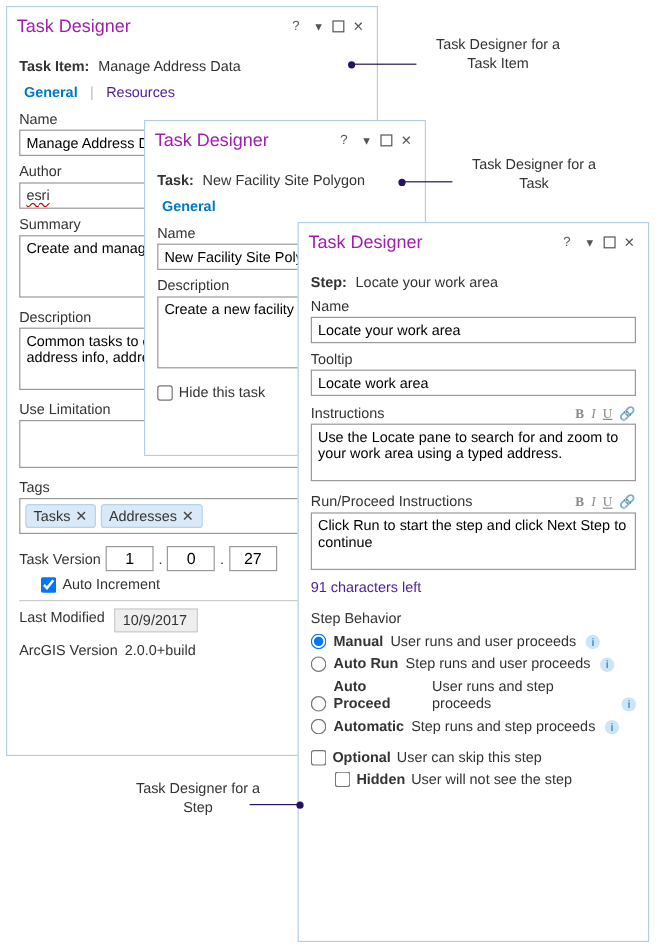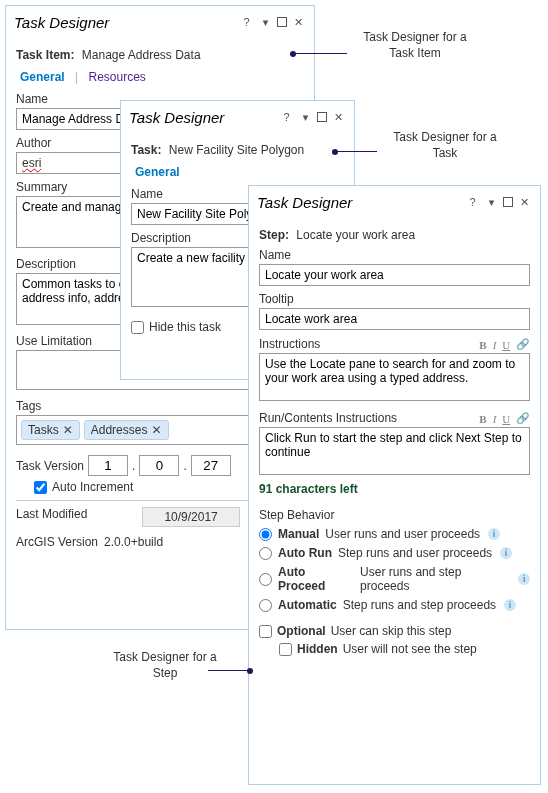--- a/index.html
+++ b/index.html
@@ -20,24 +20,23 @@
     border: 1px solid #b3cfe5;
   }
   .pane-inner { padding: 8px 10px; }
   .titlebar {
     display: flex;
     align-items: center;
     padding: 6px 8px 2px 8px;
     height: 28px;
   }
   .titlebar .title {
-    color: #000000;
+    color: #a21caf;
     font-size: 15px;
     flex: 1;
-    font-style: italic;
   }
   .titlebar .sysicons {
     display: flex;
     gap: 4px;
     align-items: center;
     color: #555;
   }
   .sysicon {
     width: 15px; height: 15px;
     display: flex; align-items: center; justify-content: center;
@@ -86,21 +85,21 @@
     font-size: 12px;
     display: flex;
     align-items: center;
     gap: 4px;
   }
   .tag .x { color: #444; cursor: pointer; }
   .version-row { display:flex; align-items:center; gap:4px; margin-top:10px;}
   .vbox { width:40px; border:1px solid #999; padding:2px 4px; text-align:center; background:#fff;}
   .cb-row { display:flex; align-items:center; gap:5px; margin-top:4px;}
   input[type=checkbox], input[type=radio] { margin:0; }
-  .readonly { background:#eee; border:1px solid #ccc; padding:2px 21px; display:inline-block; min-width:70px;margin-left:47px;}
+  .readonly { background:#eee; border:1px solid #ccc; padding:2px 6px; display:inline-block; min-width:70px;}
   hr.sep { border:none; border-top:1px solid #ccc; margin:6px 0; }
   
   .wavy { text-decoration: underline wavy #c00; text-decoration-thickness:1px;text-align:center;}
   
   .annotation {
     position:absolute;
     font-size:12px;
     color:#333;
     text-align:center;
     line-height:1.3;
@@ -116,31 +115,31 @@
     border-radius:50%;
     top:-3px;
   }
   .fmt-row {
     display:flex; gap:6px; justify-content:flex-end;
     color:#888; font-size:11px; margin-top:8px; align-items:center;
   }
   .fmt-row .b { font-weight:bold; font-family:serif;}
   .fmt-row .i { font-style:italic; font-family:serif;}
   .fmt-row .u { text-decoration:underline; font-family:serif;}
-  .radio-row { display:flex; align-items:center; gap:6px; margin:5px 0;}
+  .radio-row { display:flex; align-items:flex-end; gap:6px; margin:5px 0;}
   .radio-row .lbl { font-weight:bold; }
   .radio-row .desc { font-weight:normal; }
   .info-icon {
     display:inline-flex; width:12px; height:12px;
     border-radius:50%; background:#cde6f7; color:#4a90c4;
     align-items:center; justify-content:center;
     font-size:9px; font-weight:bold;
     margin-left:2px;
   }
-  .small-note { color:#14532d; margin-top:4px;font-weight:bold;}
+  .small-note { color:#4c1d95; margin-top:4px;}
 </style>
 </head>
 <body>
 
 <div class="pane" style="left:5px; top:5px; width:310px; height:625px;">
   <div class="titlebar">
     <span class="title">Task Designer</span>
     <div class="sysicons">
       <span class="sysicon">?</span>
       <span class="sysicon">▾</span>
@@ -267,21 +266,21 @@
       <div class="fmt-row">
         <span class="b">B</span>
         <span class="i">I</span>
         <span class="u">U</span>
         <span>🔗</span>
       </div>
     </div>
     <textarea class="input textarea" style="height: 48px;">Use the Locate pane to search for and zoom to your work area using a typed address.</textarea>
 
     <div style="display:flex; align-items:flex-end;">
-      <span class="field-label" style="flex:1">Run/Contents Instructions</span>
+      <span class="field-label" style="flex:1">Run/Proceed Instructions</span>
       <div class="fmt-row">
         <span class="b">B</span>
         <span class="i">I</span>
         <span class="u">U</span>
         <span>🔗</span>
       </div>
     </div>
     <textarea class="input textarea" style="height: 48px;">Click Run to start the step and click Next Step to continue</textarea>
 
     <div class="small-note">91 characters left</div>

